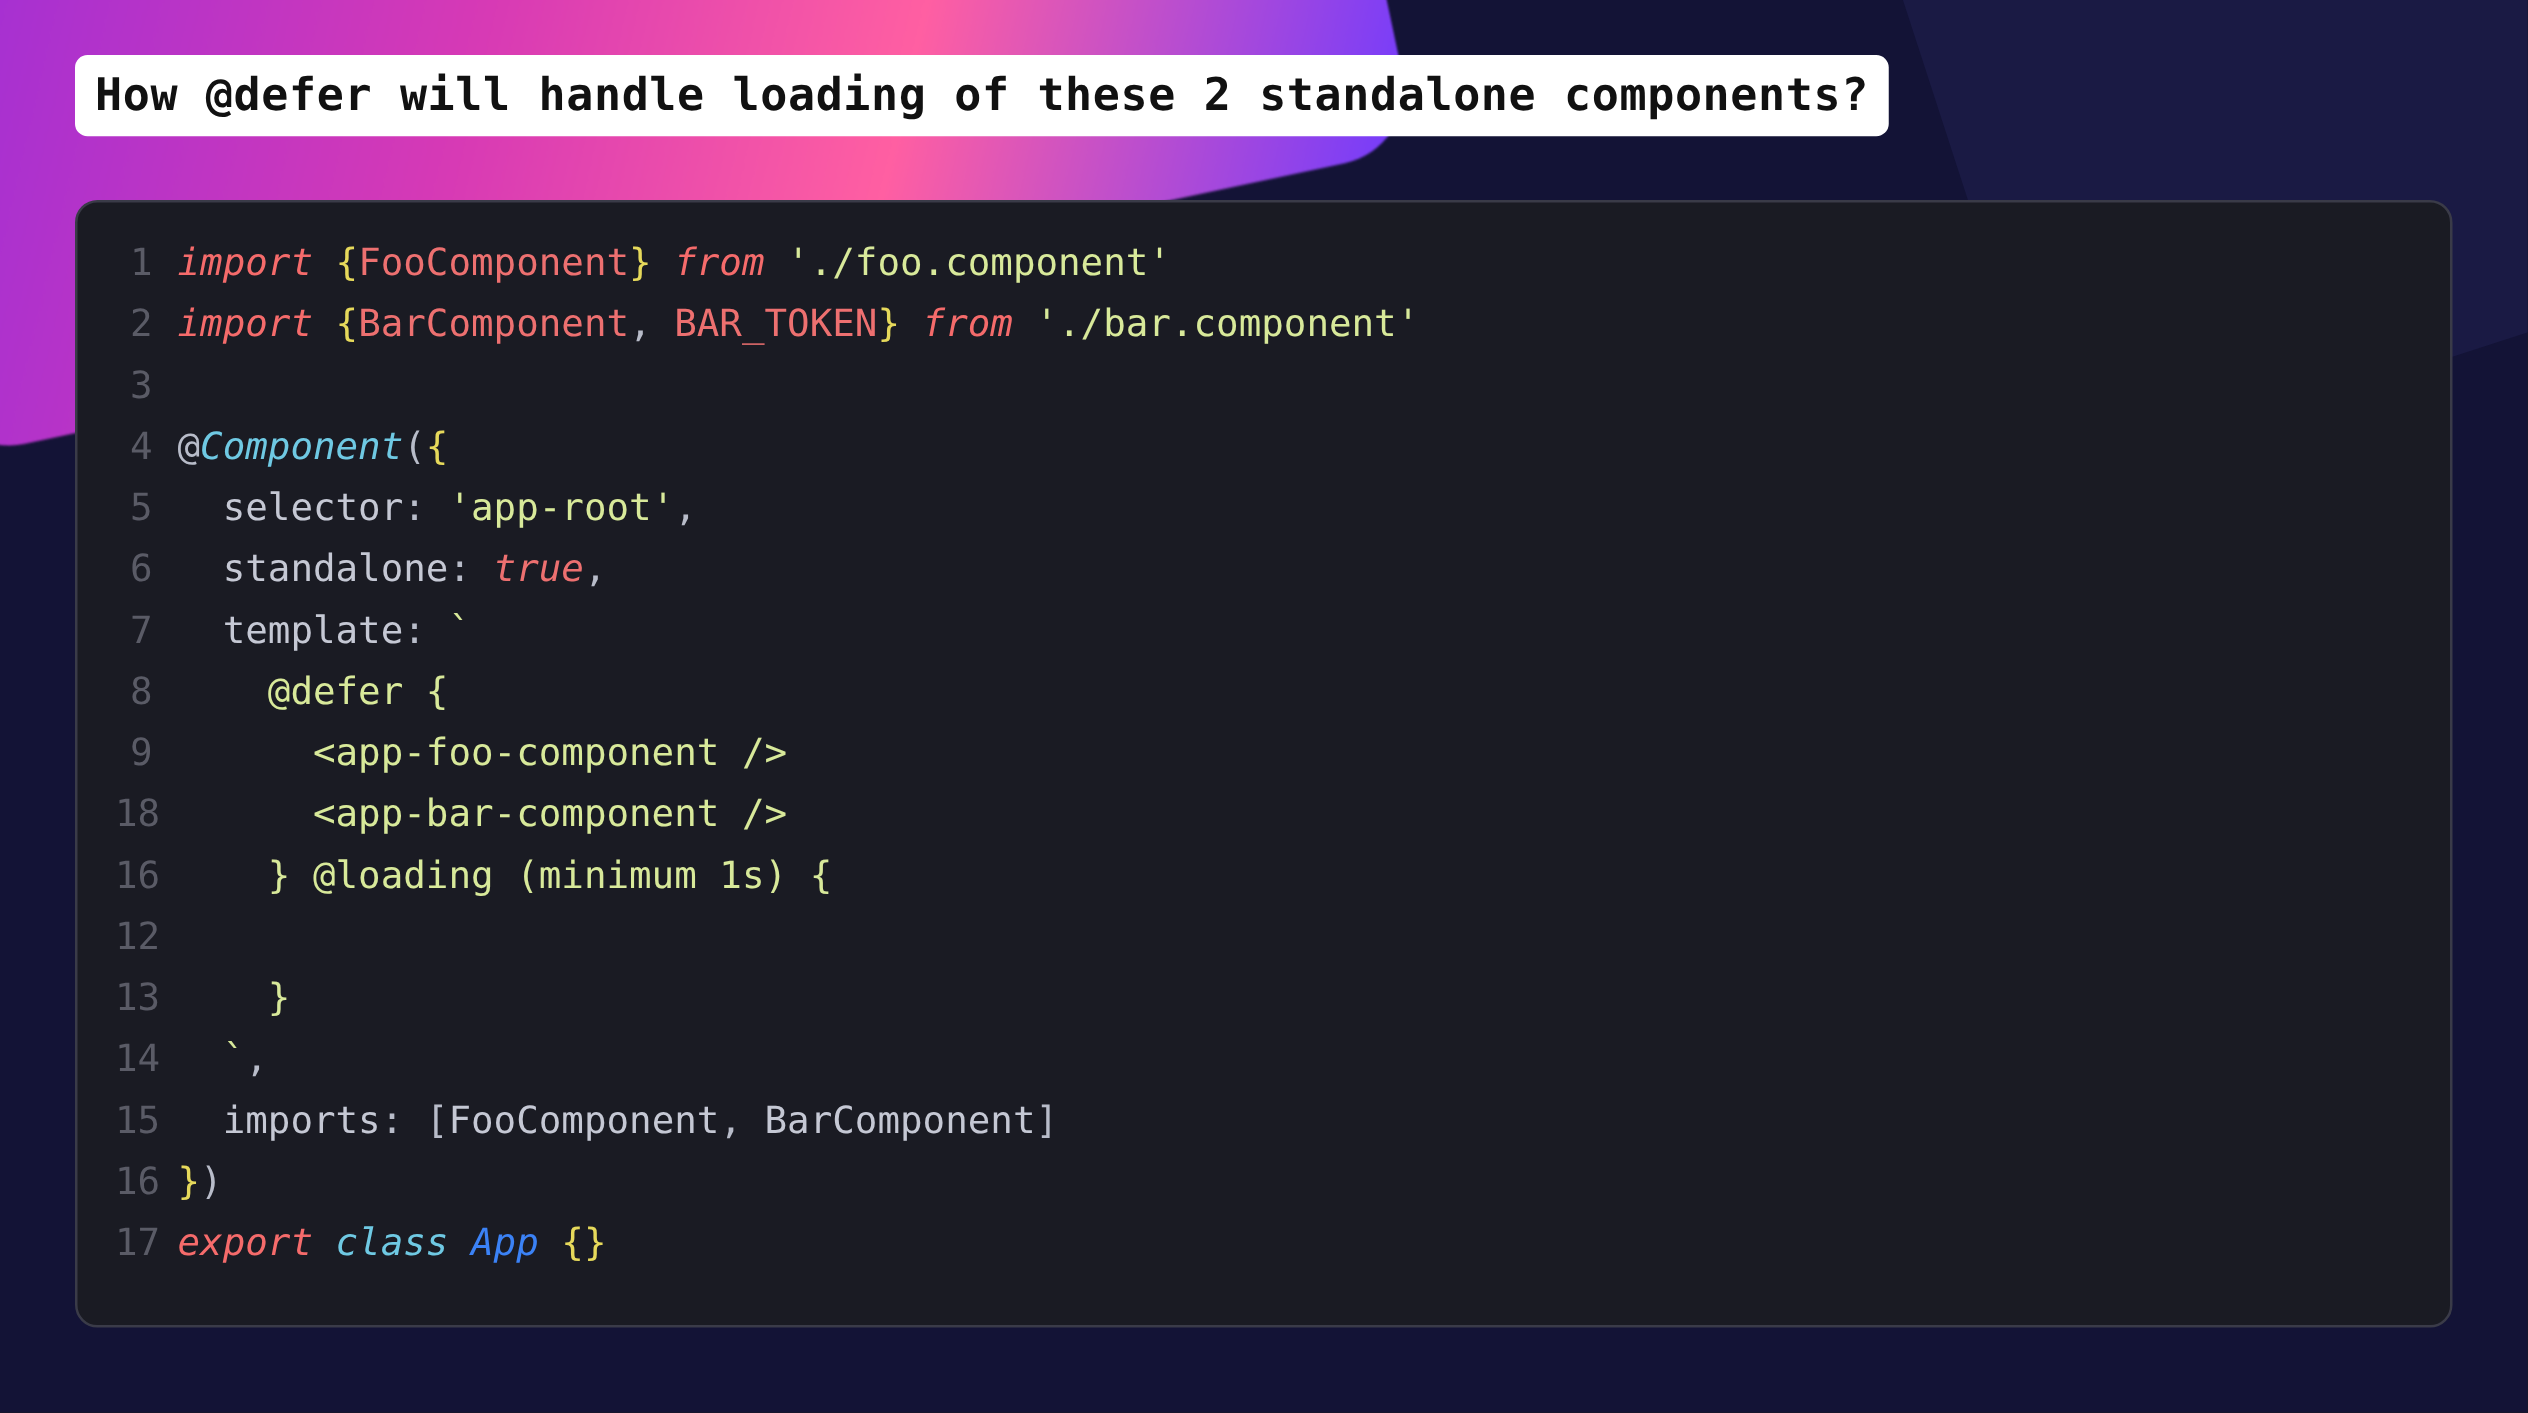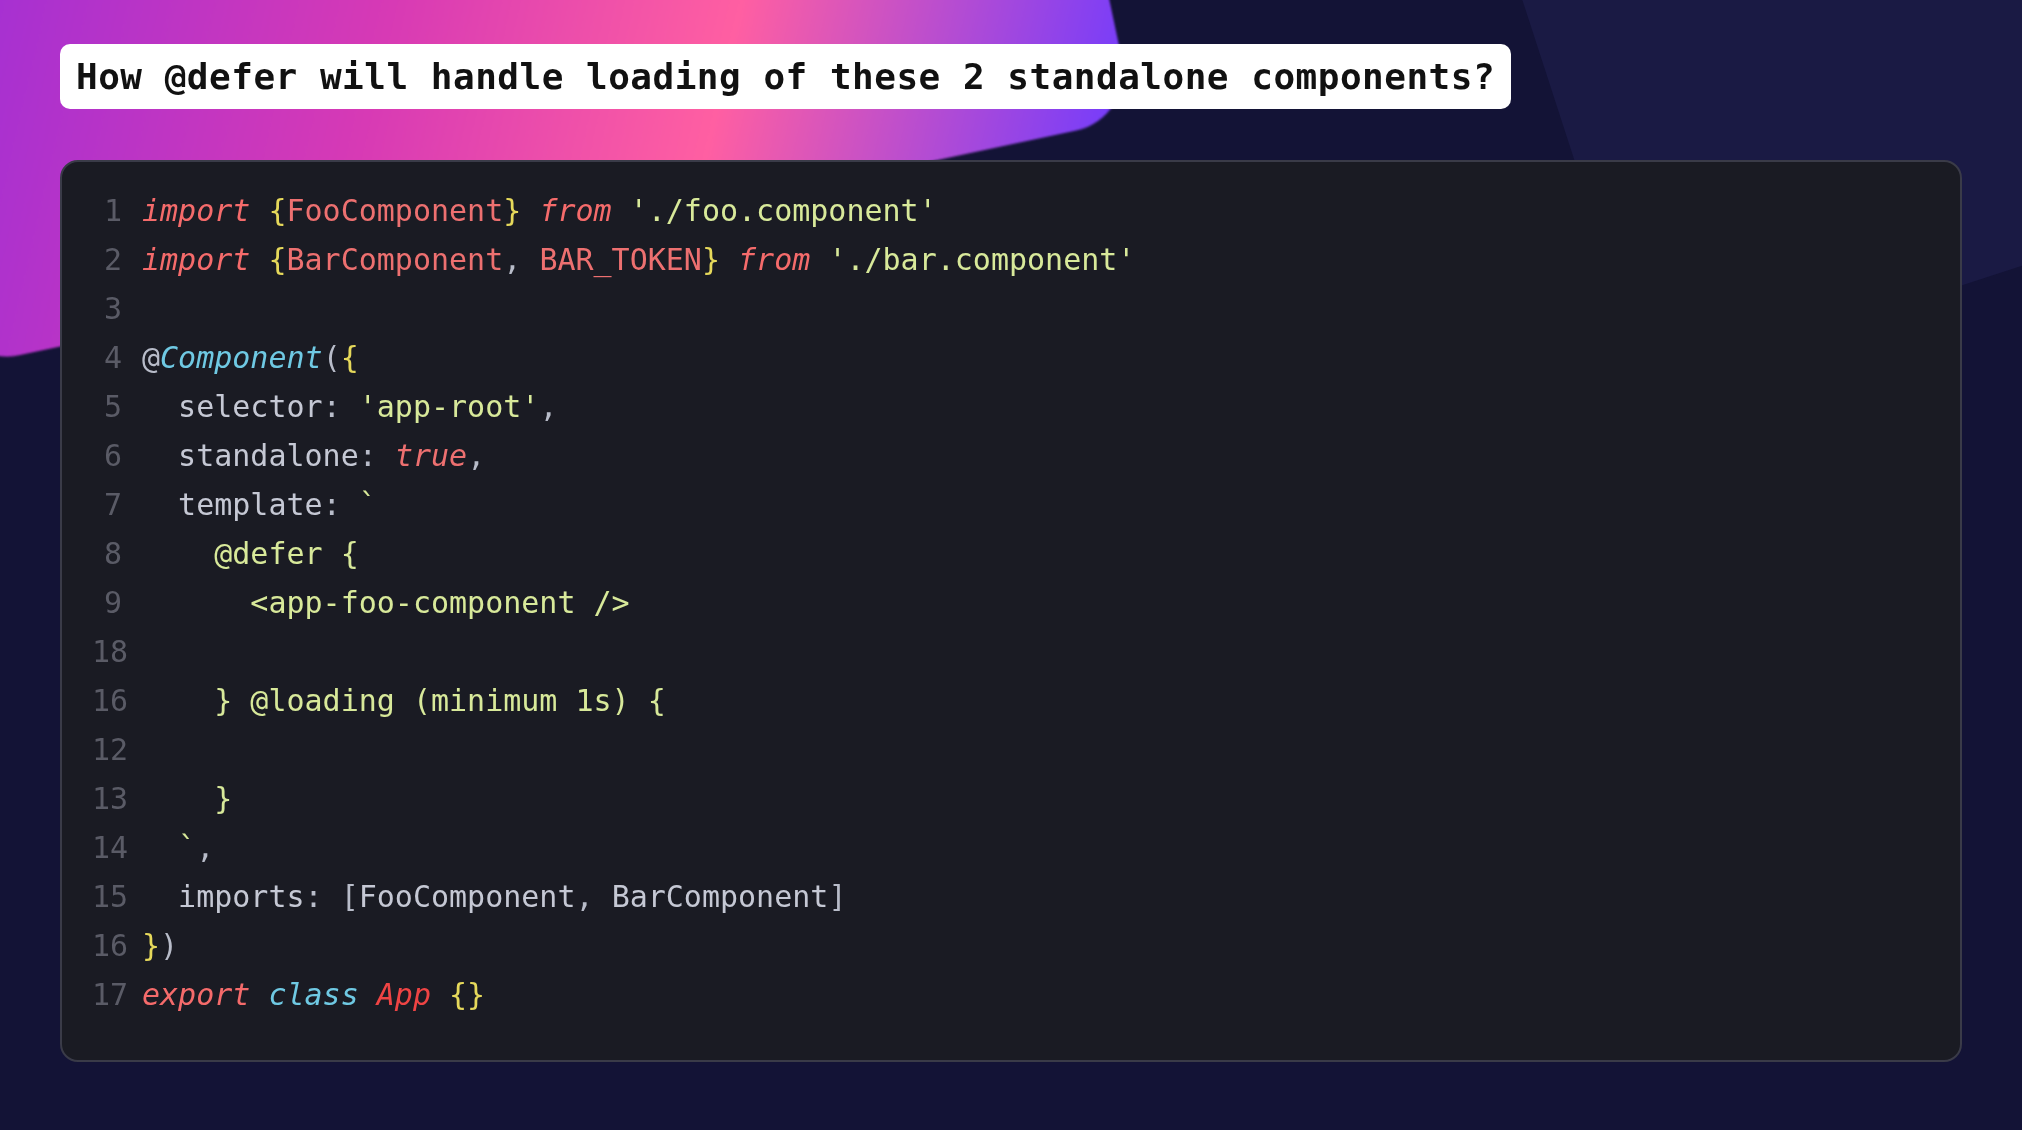--- a/index.html
+++ b/index.html
@@ -81,21 +81,21 @@
 .tok-kw    { color: #f56b6b; font-style: italic; }
 .tok-punc  { color: #b8bcc9; }
 .tok-brace { color: #e6d95b; }
 .tok-type  { color: #ed7070; }
 .tok-ident { color: #c5c8d4; }
 .tok-str   { color: #d8e99a; text-align: center; }
 .tok-fn    { color: #6fc9e3; font-style: italic; }
 .tok-bool  { color: #ed7070; font-style: italic; }
 .tok-at    { color: #b8bcc9; }
 .tok-storage { color: #6fc9e3; font-style: italic; }
-.tok-class { color: #ef4444; font-style: italic; }
+.tok-class { color: #3b82f6; font-style: italic; }
 </style>
 </head>
 <body>
 
 <div class="bg-shape"></div>
 <div class="bg-shape2"></div>
 
 <div class="title-box">
   <span>How @defer will handle loading of these 2 standalone components?</span>
 </div>
@@ -103,21 +103,21 @@
 <div class="code-block" id="code-block">
     <div class="code-line"><span class="gutter">1</span><span class="code"><span class="tok-kw">import</span><span class="tok-ident"></span><span class="tok-ident"> </span><span class="tok-brace">{</span><span class="tok-type">FooComponent</span><span class="tok-brace">}</span><span class="tok-ident"> </span><span class="tok-kw">from</span><span class="tok-ident"> </span><span class="tok-str">'./foo.component'</span></span></div>
     <div class="code-line"><span class="gutter">2</span><span class="code"><span class="tok-kw">import</span><span class="tok-ident"> </span><span class="tok-brace">{</span><span class="tok-type">BarComponent</span><span class="tok-punc">, </span><span class="tok-type">BAR_TOKEN</span><span class="tok-brace">}</span><span class="tok-ident"> </span><span class="tok-kw">from</span><span class="tok-ident"> </span><span class="tok-str">'./bar.component'</span></span></div>
     <div class="code-line"><span class="gutter">3</span><span class="code"><span class="tok-ident"></span></span></div>
     <div class="code-line"><span class="gutter">4</span><span class="code"><span class="tok-at">@</span><span class="tok-fn">Component</span><span class="tok-punc">(</span><span class="tok-brace">{</span></span></div>
     <div class="code-line"><span class="gutter">5</span><span class="code"><span class="tok-ident">  selector</span><span class="tok-punc">: </span><span class="tok-str">'app-root'</span><span class="tok-punc">,</span></span></div>
     <div class="code-line"><span class="gutter">6</span><span class="code"><span class="tok-ident">  standalone</span><span class="tok-punc">: </span><span class="tok-bool">true</span><span class="tok-punc">,</span></span></div>
     <div class="code-line"><span class="gutter">7</span><span class="code"><span class="tok-ident">  template</span><span class="tok-punc">: </span><span class="tok-str">`</span></span></div>
     <div class="code-line"><span class="gutter">8</span><span class="code"><span class="tok-str">    @defer {</span></span></div>
     <div class="code-line"><span class="gutter">9</span><span class="code"><span class="tok-str">      &lt;app-foo-component /&gt;</span></span></div>
-    <div class="code-line"><span class="gutter">18</span></div>
+    <div class="code-line"><span class="gutter">18</span><span class="code"><span class="tok-str">      &lt;app-bar-component /&gt;</span></span></div>
     <div class="code-line"><span class="gutter">16</span><span class="code"><span class="tok-str">    } @loading (minimum 1s) {</span></span></div>
     <div class="code-line"><span class="gutter">12</span></div>
     <div class="code-line"><span class="gutter">13</span><span class="code"><span class="tok-str">    }</span></span></div>
     <div class="code-line"><span class="gutter">14</span><span class="code"><span class="tok-str">  `</span><span class="tok-punc">,</span></span></div>
     <div class="code-line"><span class="gutter">15</span><span class="code"><span class="tok-ident">  imports</span><span class="tok-punc">: [</span><span class="tok-ident">FooComponent</span><span class="tok-punc">, </span><span class="tok-ident">BarComponent</span><span class="tok-punc">]</span></span></div>
     <div class="code-line"><span class="gutter">16</span><span class="code"><span class="tok-brace">}</span><span class="tok-punc">)</span></span></div>
     <div class="code-line"><span class="gutter">17</span><span class="code"><span class="tok-kw">export</span><span class="tok-ident"> </span><span class="tok-storage">class</span><span class="tok-ident"> </span><span class="tok-class">App</span><span class="tok-ident"> </span><span class="tok-brace">{}</span></span></div>
   </div>
 
 </body></html>

